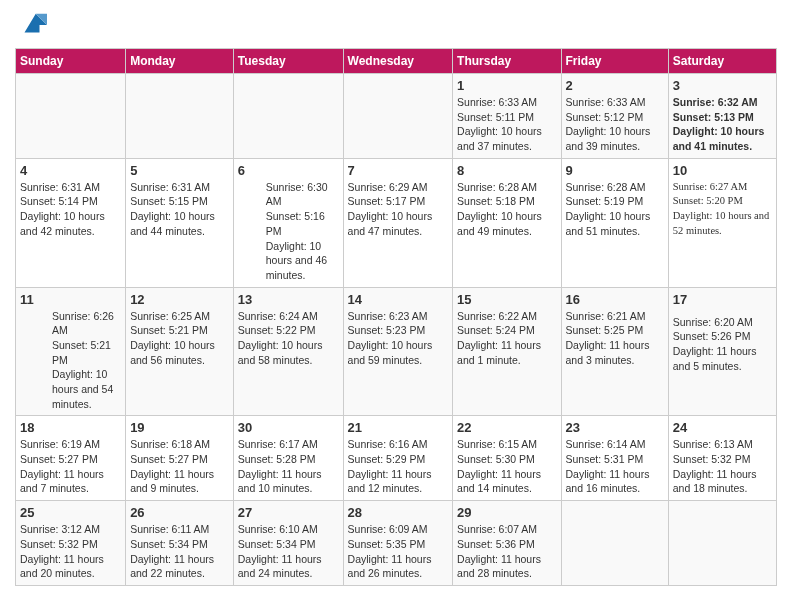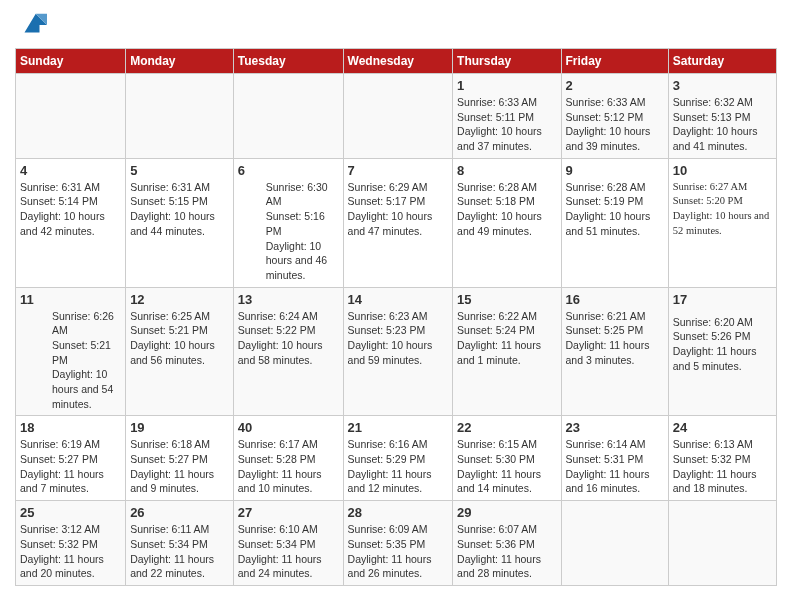--- a/index.html
+++ b/index.html
@@ -44,21 +44,21 @@
     .location {
       font-size: 14px;
       color: #555;
     }
     table {
       width: 100%;
       border-collapse: collapse;
       font-size: 10.5px;
     }
     thead tr th {
-      background-color: #b91c1c;
+      background-color: #be185d;
       color: #fff;
       padding: 5px 4px;
       text-align: left;
       font-size: 12px;
       border: 1px solid #ccc;
       margin-top: 16px;
     }
     tbody tr td {
       border: 1px solid #ccc;
       vertical-align: top;
@@ -135,21 +135,21 @@
 Daylight: 10 hours and 37 minutes.</div>
         </td>
         <td>
           <span class="day-num">2</span>
           <div class="day-info" style="white-space: pre-line;">Sunrise: 6:33 AM
 Sunset: 5:12 PM
 Daylight: 10 hours and 39 minutes.</div>
         </td>
         <td>
           <span class="day-num">3</span>
-          <div class="day-info" style="white-space: pre-line;">Sunrise: 6:32 AM
+          <div class="day-info" style="white-space: pre-line; font-weight: bold;">Sunrise: 6:32 AM
 Sunset: 5:13 PM
 Daylight: 10 hours and 41 minutes.</div>
         </td>
       </tr>
       <tr>
         <td>
           <span class="day-num">4</span>
           <div class="day-info" style="white-space: pre-line;">Sunrise: 6:31 AM
 Sunset: 5:14 PM
 Daylight: 10 hours and 42 minutes.</div>
@@ -242,21 +242,21 @@
 Sunset: 5:27 PM
 Daylight: 11 hours and 7 minutes.</div>
         </td>
         <td>
           <span class="day-num">19</span>
           <div class="day-info" style="white-space: pre-line;">Sunrise: 6:18 AM
 Sunset: 5:27 PM
 Daylight: 11 hours and 9 minutes.</div>
         </td>
         <td>
-          <span class="day-num">40</span>
+          <span class="day-num">30</span>
           <div class="day-info" style="white-space: pre-line;">Sunrise: 6:17 AM
 Sunset: 5:28 PM
 Daylight: 11 hours and 10 minutes.</div>
         </td>
         <td>
           <span class="day-num">21</span>
           <div class="day-info" style="white-space: pre-line;">Sunrise: 6:16 AM
 Sunset: 5:29 PM
 Daylight: 11 hours and 12 minutes.</div>
         </td>

